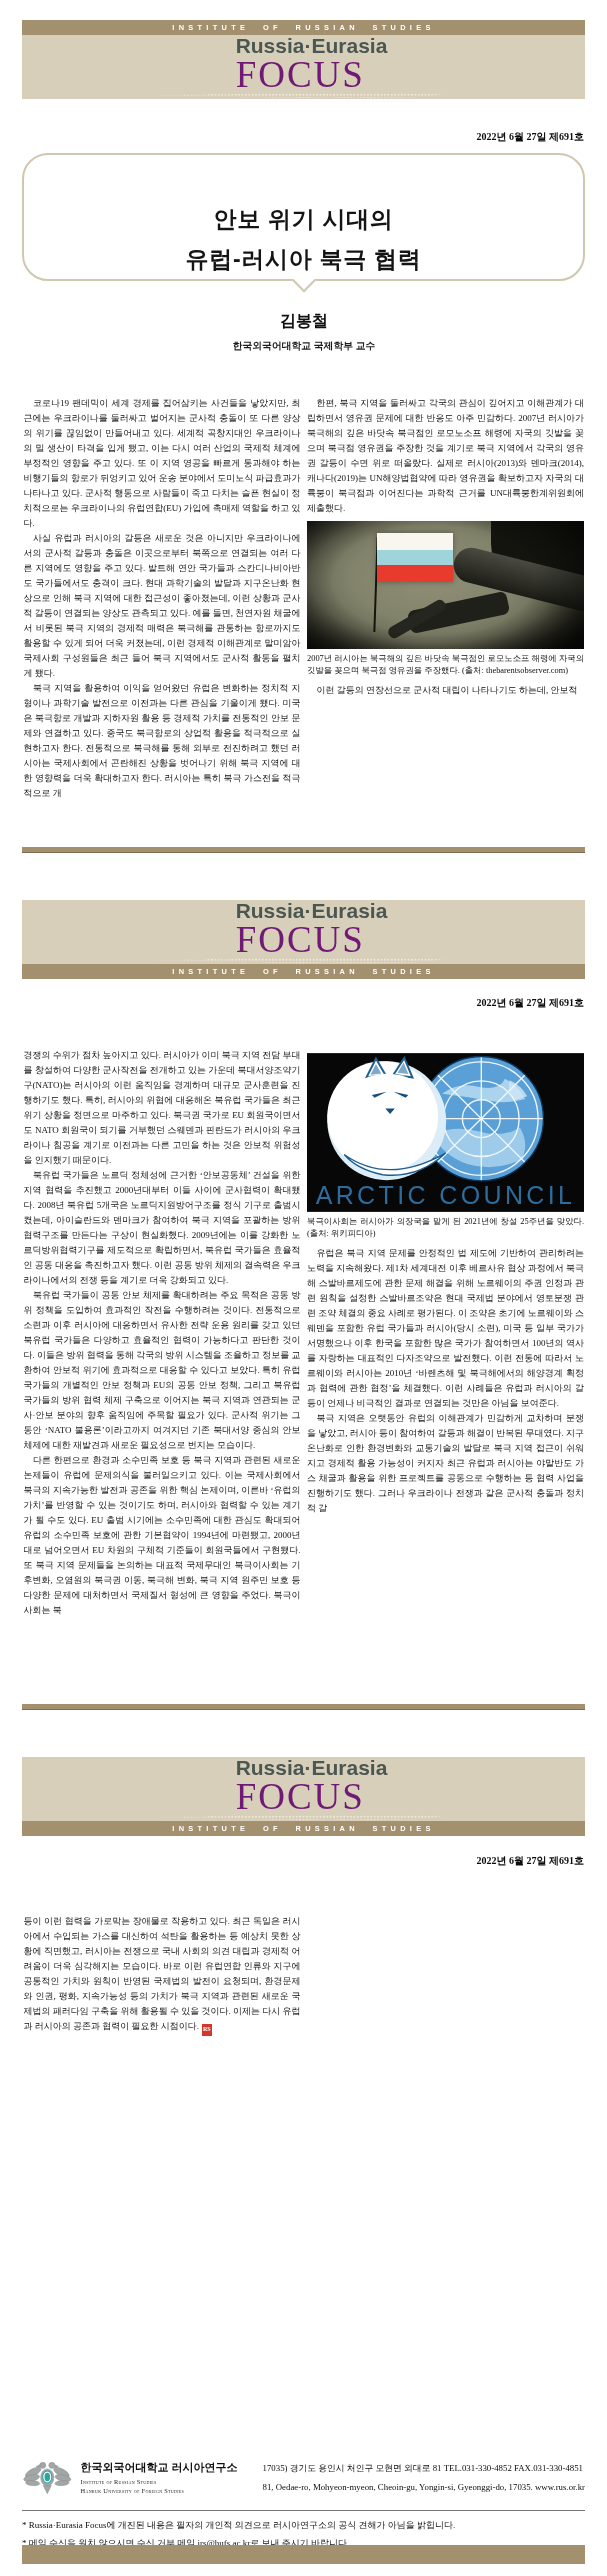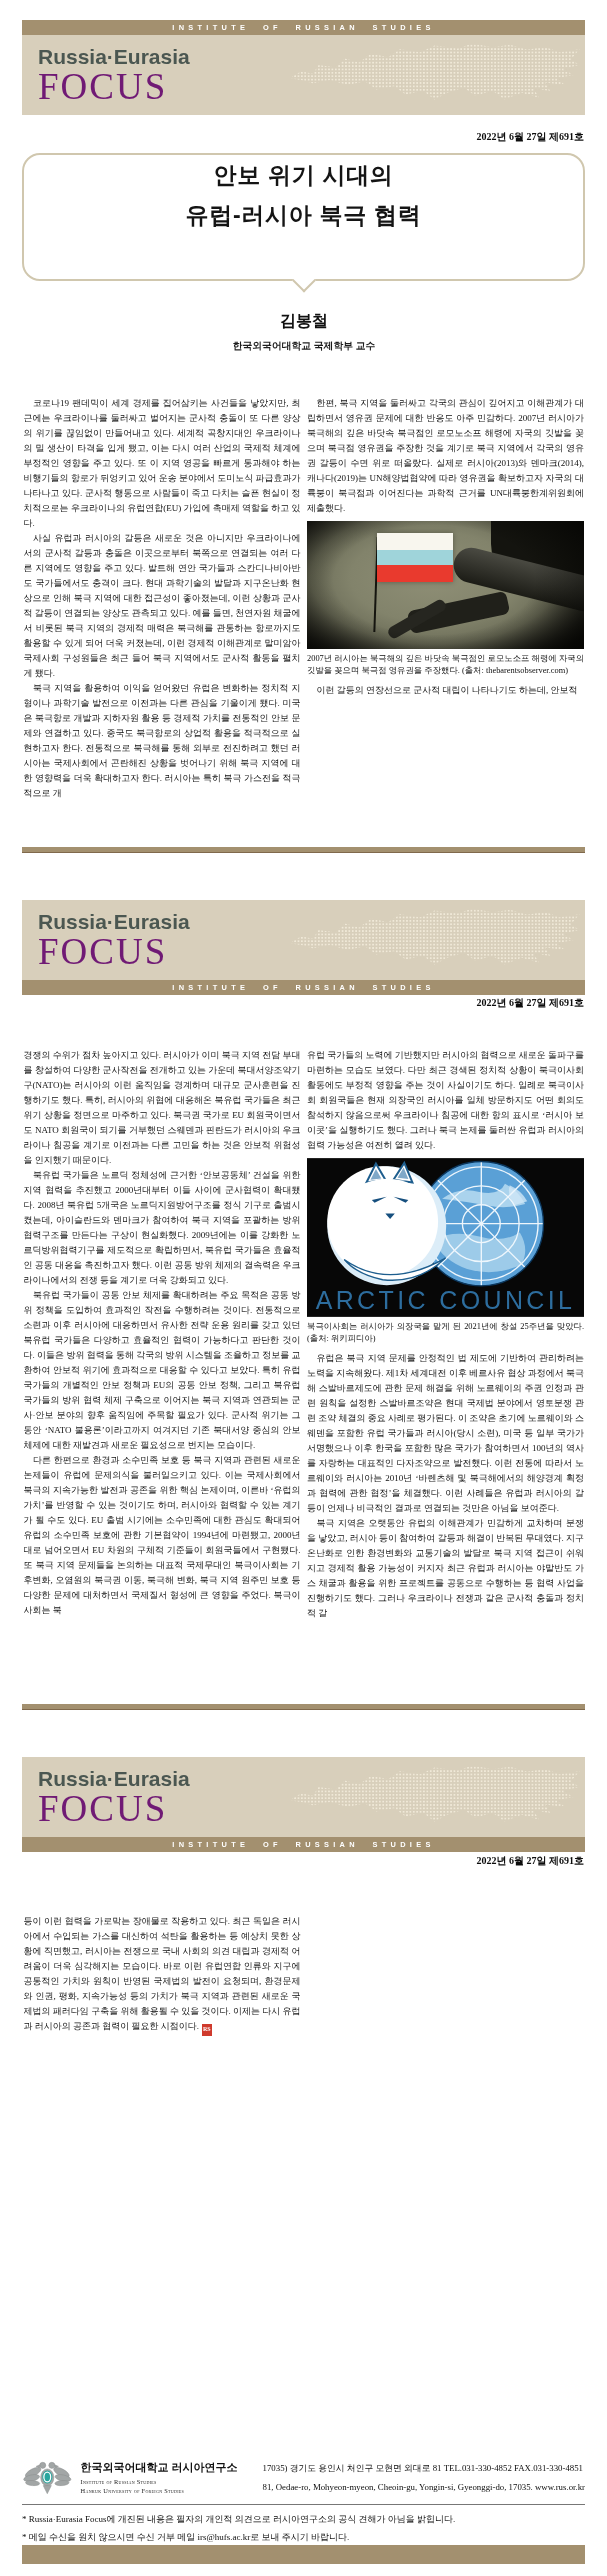--- a/index.html
+++ b/index.html
@@ -4,40 +4,40 @@
 <style>
   html,body{margin:0;padding:0;background:#ffffff;}
   #canvas{position:relative;width:608px;height:2576px;background:#fff;overflow:hidden;
           font-family:"Liberation Serif","DejaVu Serif",serif;color:#111;}
 
   
   .mh{position:absolute;left:22px;width:563px;}
   .mh-bar{height:15px;line-height:15px;background:#a3906f;color:#fff;text-align:center;
           font-family:"Liberation Sans","DejaVu Sans",sans-serif;font-weight:bold;font-size:7.4px;
           letter-spacing:0.58em;word-spacing:1.0em;white-space:nowrap;overflow:hidden;}
-  .mh-logo{height:80px;background:#d8cfbb;display:flex;justify-content:space-between;align-items:center;overflow:hidden;}
+  .mh-logo{height:64px;background:#d8cfbb;display:flex;justify-content:space-between;align-items:center;overflow:hidden;flex-direction:column;}
   .brand{padding-left:16px;}
   .brand-top{font-family:"Liberation Sans","DejaVu Sans",sans-serif;font-weight:bold;font-size:21px;
              color:#4b5751;letter-spacing:0px;line-height:1;}
   .brand-main{font-family:"Liberation Serif","DejaVu Serif",serif;font-weight:normal;font-size:37px;
               color:#701a75;letter-spacing:2px;line-height:0.95;margin-top:1.4px;}
   .map{width:290px;height:63px;margin-right:5.4px;
        background-image:radial-gradient(circle,#f0e9d8 0.9px,transparent 1px);
        background-size:3.4px 3.4px;
        clip-path:polygon(0% 55%,4% 44%,8% 48%,10% 34%,16% 38%,19% 24%,24% 30%,28% 16%,34% 22%,38% 9%,
                 45% 14%,50% 3%,58% 8%,63% 0%,70% 6%,76% 2%,82% 10%,88% 5%,93% 14%,100% 9%,97% 25%,
                 100% 34%,94% 40%,98% 50%,92% 55%,95% 66%,88% 62%,90% 76%,84% 70%,86% 86%,80% 78%,
                 74% 89%,70% 75%,64% 83%,60% 70%,54% 79%,50% 89%,46% 75%,40% 81%,36% 68%,30% 73%,
                 26% 60%,20% 66%,14% 58%,8% 63%,4% 58%);}
   .date{position:absolute;right:24px;font-weight:bold;font-size:10px;color:#0d0d0d;white-space:nowrap;}
   .d1{top:130px;} .d2{top:996px;} .d3{top:1854px;}
 
   
   .titlebox{position:absolute;top:153px;left:22px;width:559px;height:124px;background:#fff;
-            border:2px solid #d0c7ae;border-radius:18px;display:flex;align-items:flex-start;justify-content:center;}
+            border:2px solid #d0c7ae;border-radius:26px;display:flex;align-items:flex-end;justify-content:center;}
   .titlebox h1{margin:0;font-family:"Liberation Sans","DejaVu Sans",sans-serif;font-weight:800;
                font-size:23px;line-height:1.75;text-align:center;color:#141414;letter-spacing:0.7px;}
   .pointer{position:absolute;left:50%;bottom:-9.5px;width:15px;height:15px;background:#fff;
            border-right:2px solid #d0c7ae;border-bottom:2px solid #d0c7ae;
            transform:translateX(-50%) rotate(45deg);}
   .author{position:absolute;top:311px;left:0;width:100%;text-align:center;
           font-family:"Liberation Sans","DejaVu Sans",sans-serif;}
   .author-name{font-size:16px;font-weight:800;color:#111;}
   .author-affil{margin-top:8px;font-size:9.8px;font-weight:600;color:#1c1c1c;}
 
@@ -72,21 +72,21 @@
   .pagebar{position:absolute;left:22px;width:563px;height:5.4px;background:#a3906f;border-bottom:1.4px solid #80694c;}
   .pb1{top:847px;} .pb2{top:1704px;}
 
   
   .endmark{display:inline-block;width:10px;height:11.5px;background:#cf3a2d;color:#fff;
            font-family:"Liberation Serif",serif;font-weight:bold;font-size:6px;line-height:11.5px;
            text-align:center;vertical-align:-2px;margin-left:2.7px;letter-spacing:0;}
 
   
   .foot{position:absolute;top:2457px;left:22px;width:563px;}
-  .foot-row{display:flex;align-items:center;gap:8px;padding-bottom:6px;border-bottom:1.4px solid #777;}
+  .foot-row{display:flex;align-items:center;gap:8px;padding-bottom:12px;border-bottom:1.4px solid #777;}
   .org{min-width:162px;}
   .org-kr{font-family:"Liberation Sans","DejaVu Sans",sans-serif;font-weight:800;font-size:11px;color:#101010;}
   .org-en{margin-top:2px;font-family:"Liberation Serif",serif;font-size:6.4px;letter-spacing:0.3px;
           color:#222;font-variant:small-caps;line-height:1.45;}
   .addr{margin-left:12px;font-size:8.8px;line-height:2.1;white-space:nowrap;color:#0d0d0d;}
   .notes{margin-top:6px;font-size:9px;line-height:1.95;color:#0d0d0d;}
   .bottombar{position:absolute;top:2545px;left:22px;width:563px;height:19px;background:#a3906f;}
 </style>
 </head>
 <body>
@@ -159,21 +159,20 @@
   <div class="date d2">2022년 6월 27일 제691호</div>
 
   <div class="col colL c2">
     <p>경쟁의 수위가 점차 높아지고 있다. 러시아가 이미 북극 지역 전담 부대를 창설하여 다양한 군사작전을 전개하고 있는 가운데 북대서양조약기구(NATO)는 러시아의 이런 움직임을 경계하며 대규모 군사훈련을 진행하기도 했다. 특히, 러시아의 위협에 대응해온 북유럽 국가들은 최근 위기 상황을 정면으로 마주하고 있다. 북극권 국가로 EU 회원국이면서도 NATO 회원국이 되기를 거부했던 스웨덴과 핀란드가 러시아의 우크라이나 침공을 계기로 이전과는 다른 고민을 하는 것은 안보적 위험성을 인지했기 때문이다.</p>
     <p class="ind">북유럽 국가들은 노르딕 정체성에 근거한 ‘안보공동체’ 건설을 위한 지역 협력을 추진했고 2000년대부터 이들 사이에 군사협력이 확대됐다. 2008년 북유럽 5개국은 노르딕지원방어구조를 정식 기구로 출범시켰는데, 아이슬란드와 덴마크가 참여하여 북극 지역을 포괄하는 방위협력구조를 만든다는 구상이 현실화했다. 2009년에는 이를 강화한 노르딕방위협력기구를 제도적으로 확립하면서, 북유럽 국가들은 효율적인 공동 대응을 촉진하고자 했다. 이런 공동 방위 체제의 결속력은 우크라이나에서의 전쟁 등을 계기로 더욱 강화되고 있다.</p>
     <p class="ind">북유럽 국가들이 공동 안보 체제를 확대하려는 주요 목적은 공동 방위 정책을 도입하여 효과적인 작전을 수행하려는 것이다. 전통적으로 소련과 이후 러시아에 대응하면서 유사한 전략 운용 원리를 갖고 있던 북유럽 국가들은 다양하고 효율적인 협력이 가능하다고 판단한 것이다. 이들은 방위 협력을 통해 각국의 방위 시스템을 조율하고 정보를 교환하여 안보적 위기에 효과적으로 대응할 수 있다고 보았다. 특히 유럽 국가들의 개별적인 안보 정책과 EU의 공동 안보 정책, 그리고 북유럽 국가들의 방위 협력 체제 구축으로 이어지는 북극 지역과 연관되는 군사·안보 분야의 향후 움직임에 주목할 필요가 있다. 군사적 위기는 그동안 ‘NATO 불용론’이라고까지 여겨지던 기존 북대서양 중심의 안보 체제에 대한 재발견과 새로운 필요성으로 번지는 모습이다.</p>
     <p class="ind">다른 한편으로 환경과 소수민족 보호 등 북극 지역과 관련된 새로운 논제들이 유럽에 문제의식을 불러일으키고 있다. 이는 국제사회에서 북극의 지속가능한 발전과 공존을 위한 핵심 논제이며, 이른바 ‘유럽의 가치’를 반영할 수 있는 것이기도 하며, 러시아와 협력할 수 있는 계기가 될 수도 있다. EU 출범 시기에는 소수민족에 대한 관심도 확대되어 유럽의 소수민족 보호에 관한 기본협약이 1994년에 마련됐고, 2000년대로 넘어오면서 EU 차원의 구체적 기준들이 회원국들에서 구현됐다. 또 북극 지역 문제들을 논의하는 대표적 국제무대인 북극이사회는 기후변화, 오염원의 북극권 이동, 북극해 변화, 북극 지역 원주민 보호 등 다양한 문제에 대처하면서 국제질서 형성에 큰 영향을 주었다. 북극이사회는 북</p>
   </div>
 
   <div class="col colR c2">
-    <p>유럽 국가들의 노력에 기반했지만 러시아의 협력으로 새로운 돌파구를 마련하는 모습도 보였다. 다만 최근 경색된 정치적 상황이 북극이사회 활동에도 부정적 영향을 주는 것이 사실이기도 하다. 일례로 북극이사회 회원국들은 현재 의장국인 러시아를 일체 방문하지도 어떤 회의도 참석하지 않음으로써 우크라이나 침공에 대한 항의 표시로 ‘러시아 보이콧’을 실행하기도 했다. 그러나 북극 논제를 둘러싼 유럽과 러시아의 협력 가능성은 여전히 열려 있다.</p>
     <svg class="arctic" viewBox="0 0 410 235" style="font-size:13.5px">
       <rect x="0" y="0" width="410" height="235" fill="#070707"></rect>
 
       <g>
         <circle cx="258" cy="97" r="92" fill="#5aa0d6"></circle>
         <path d="M200,60 q25,-18 55,-10 q30,6 38,-12 q20,10 30,30 q-30,8 -55,2 q-35,-6 -68,-10z" fill="#b3d8ef" opacity="0.9"></path>
         <path d="M185,120 q35,-14 70,-4 q35,10 60,-6 q15,25 2,48 q-40,18 -80,6 q-35,-12 -52,-44z" fill="#a9d2ec" opacity="0.85"></path>
         <path d="M300,40 q18,8 26,24 l-20,6 q-10,-16 -6,-30z" fill="#cfe7f6" opacity="0.8"></path>
         <circle cx="258" cy="97" r="28" fill="none" stroke="#eef6fc" stroke-width="2"></circle>
         <circle cx="258" cy="97" r="56" fill="none" stroke="#eef6fc" stroke-width="2"></circle>

